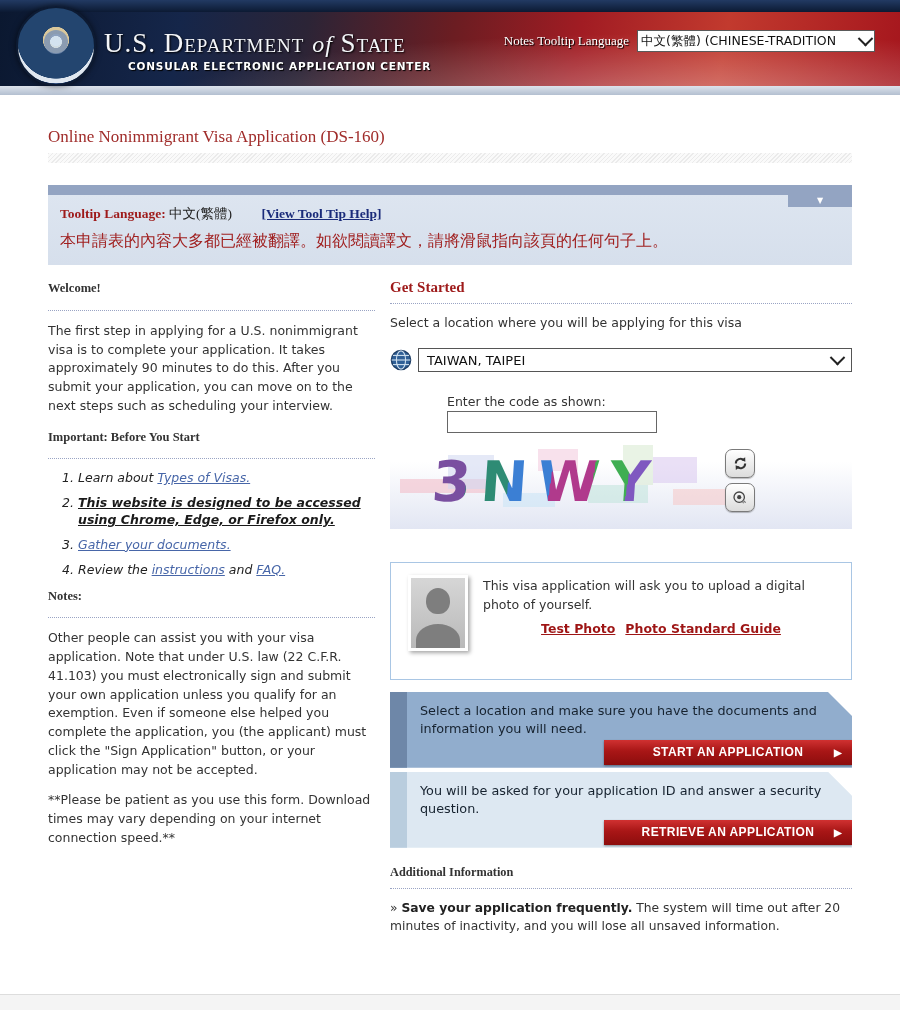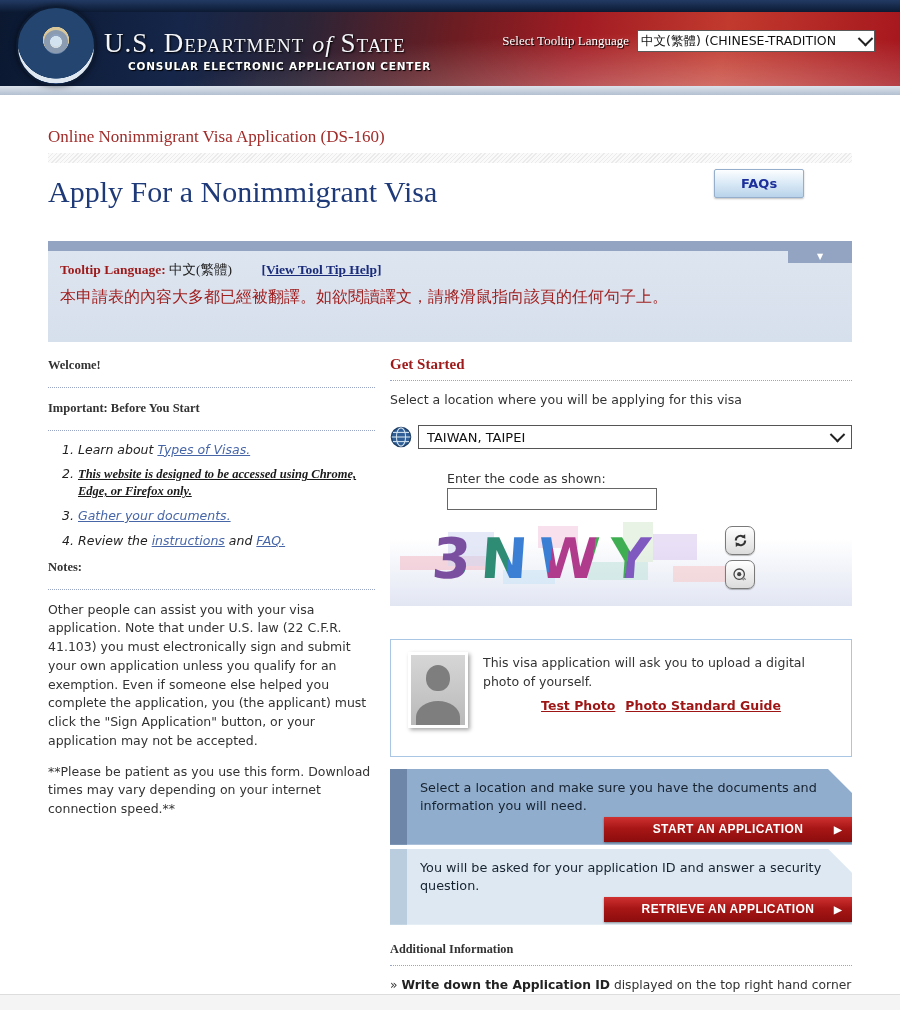--- a/index.html
+++ b/index.html
@@ -68,39 +68,39 @@
   }
   
   .tipbox{margin-top:22px;position:relative;}
   .tipbox-bar{height:10px;background:#93a4c2;}
   .tipbox-tab{
     position:absolute;right:0;top:10px;width:64px;height:12px;background:#93a4c2;
     display:flex;align-items:center;justify-content:center;cursor:pointer;
   }
   .tipbox-tab .tri{font-size:8px;color:#fff;line-height:1;}
   .tipbox-body{
-    background:linear-gradient(180deg,#dde5f0,#d6dfec);padding:10px 12px 29px;min-height:52px;
+    background:linear-gradient(180deg,#dde5f0,#d6dfec);padding:10px 12px 8px;min-height:52px;
   }
   .tip-line1{font-family:"Liberation Serif",serif;font-size:13.5px;}
   .tip-line1 .lbl{color:#9e1a1a;font-weight:bold;}
   .tip-line1 .lang{color:#222;}
   .tip-line1 .help{color:#1a2b7a;font-weight:bold;text-decoration:underline;margin-left:26px;cursor:pointer;}
   .tip-line2{margin-top:8px;font-size:16px;color:#a02020;font-family:"Liberation Serif",serif;}
   
   .cols{display:flex;margin-top:14px;}
   .col-l{width:327px;flex:none;}
   .col-r{width:462px;flex:none;margin-left:15px;}
   .rhead{font-family:"Liberation Serif",serif;font-size:15px;font-weight:bold;color:#9e1a1a;margin:0;}
   .bhead{font-family:"Liberation Serif",serif;font-size:15px;font-weight:bold;color:#2b3a7e;margin:18px 0 0;}
   .dotsep{border:none;border-top:1px dotted #9aa4c4;height:0;margin:7px 0 11px;}
   .col-l p, .txt{font-size:12.5px;line-height:1.5;color:#333;margin:0 0 12px;}
   ol.steps{margin:4px 0 6px;padding-left:30px;font-size:12.5px;font-style:italic;color:#222;}
   ol.steps li{margin-bottom:8px;line-height:1.35;}
   ol.steps a{color:#4766a8;text-decoration:underline;cursor:pointer;}
-  ol.steps .hardreq{font-weight:bold;text-decoration:underline;color:#1a1a1a;cursor:pointer;font-family:Liberation Serif, serif;}
+  ol.steps .hardreq{font-weight:bold;text-decoration:underline;color:#1a1a1a;cursor:pointer;}
   
   .loc-label{font-size:12.5px;color:#333;margin:2px 0 18px;}
   .loc-row{display:flex;align-items:center;gap:6px;}
   .globe{flex:none;width:22px;height:22px;}
   .loc-select{
     flex:1;height:24px;border:1px solid #555;background:#fff;display:flex;align-items:center;
     font-size:13px;color:#111;padding:0 8px;box-sizing:border-box;cursor:pointer;
   }
   .loc-select .val{flex:1;}
   .cap-label{margin:22px 0 2px 57px;font-size:12.5px;color:#333;}
@@ -171,38 +171,34 @@
 
 <div class="hdr">
   <div class="hdr-top"></div>
   <div class="hdr-banner">
     <div class="seal"></div>
     <div class="agency">
       <div class="agency-name"><span class="sc">U.S. Department</span> <span class="of">of</span> <span class="sc">State</span></div>
       <div class="agency-sub">CONSULAR ELECTRONIC APPLICATION CENTER</div>
     </div>
     <div class="lang-row">
-      <span class="lang-label">Select Tooltip Language</span>
+      <span class="lang-label">Notes Tooltip Language</span>
       <div class="lang-select">
         <span class="val">中文(繁體)  (CHINESE-TRADITION</span>
         <span class="chevbox"></span>
       </div>
     </div>
   </div>
   <div class="hdr-bottom"></div>
 </div>
 
 <div class="content">
 
   <div class="crumb">Online Nonimmigrant Visa Application (DS-160)</div>
   <div class="hatch"></div>
-  <div class="titlebar">
-    <h1 class="pagetitle">Apply For a Nonimmigrant Visa</h1>
-    <div class="faq-btn">FAQs</div>
-  </div>
 
   <div class="tipbox">
     <div class="tipbox-bar"></div>
     <div class="tipbox-tab">
         <span class="tri">▼</span>
       </div>
     <div class="tipbox-body">
       <div class="tip-line1">
         <span class="lbl">Tooltip Language:</span>
         <span class="lang">中文(繁體)</span>
@@ -210,20 +206,21 @@
       </div>
       <div class="tip-line2">本申請表的內容大多都已經被翻譯。如欲閱讀譯文，請將滑鼠指向該頁的任何句子上。</div>
     </div>
   </div>
 
   <div class="cols">
 
     <div class="col-l">
       <p class="rhead">Welcome!</p>
       <hr class="dotsep">
+      <p>The first step in applying for a U.S. nonimmigrant visa is to complete your application. It takes approximately 90 minutes to do this. After you submit your application, you can move on to the next steps such as scheduling your interview.</p>
       <p class="bhead">Important: Before You Start</p>
       <hr class="dotsep">
       <ol class="steps">
         <li><span>Learn about </span><a>Types of Visas.</a></li>
         <li><span class="hardreq">This website is designed to be accessed using Chrome, Edge, or Firefox only.</span></li>
         <li><a>Gather your documents.</a></li>
         <li><span>Review the </span><a>instructions</a><span> and </span><a>FAQ.</a></li>
       </ol>
       <p class="rhead">Notes:</p>
       <hr class="dotsep">
@@ -308,21 +305,20 @@
         <button class="redbtn">
             <span>RETRIEVE AN APPLICATION</span>
             <span class="arrow">▶</span>
           </button>
       </div>
 
       
       <div class="addl">
         <p class="bhead" style="margin-top:0">Additional Information</p>
         <hr class="dotsep">
-        <p>» <b>Write down the Application ID</b><span> displayed on the top right hand corner of the page. If you close your browser window, you will need your ID to access your application again.</span></p>
         <p>» <b>Save your application frequently.</b><span> The system will time out after 20 minutes of inactivity, and you will lose all unsaved information.</span></p>
 
       </div>
     </div>
   </div>
 </div>
 
 <div class="footer"></div>
 
 </body></html>

